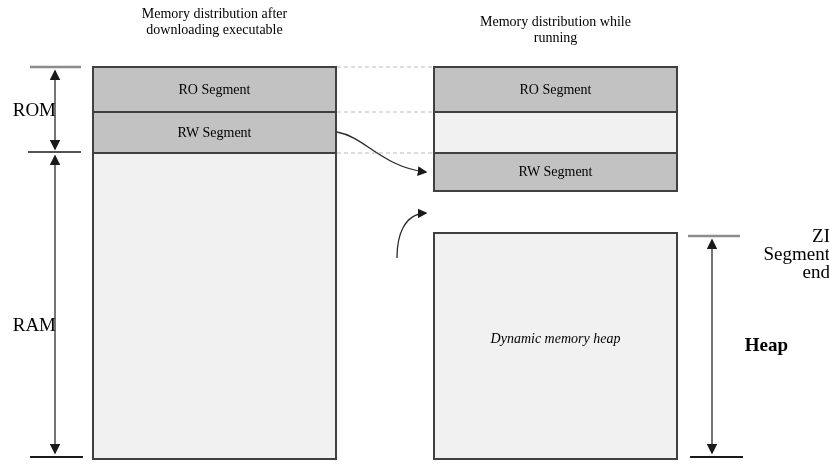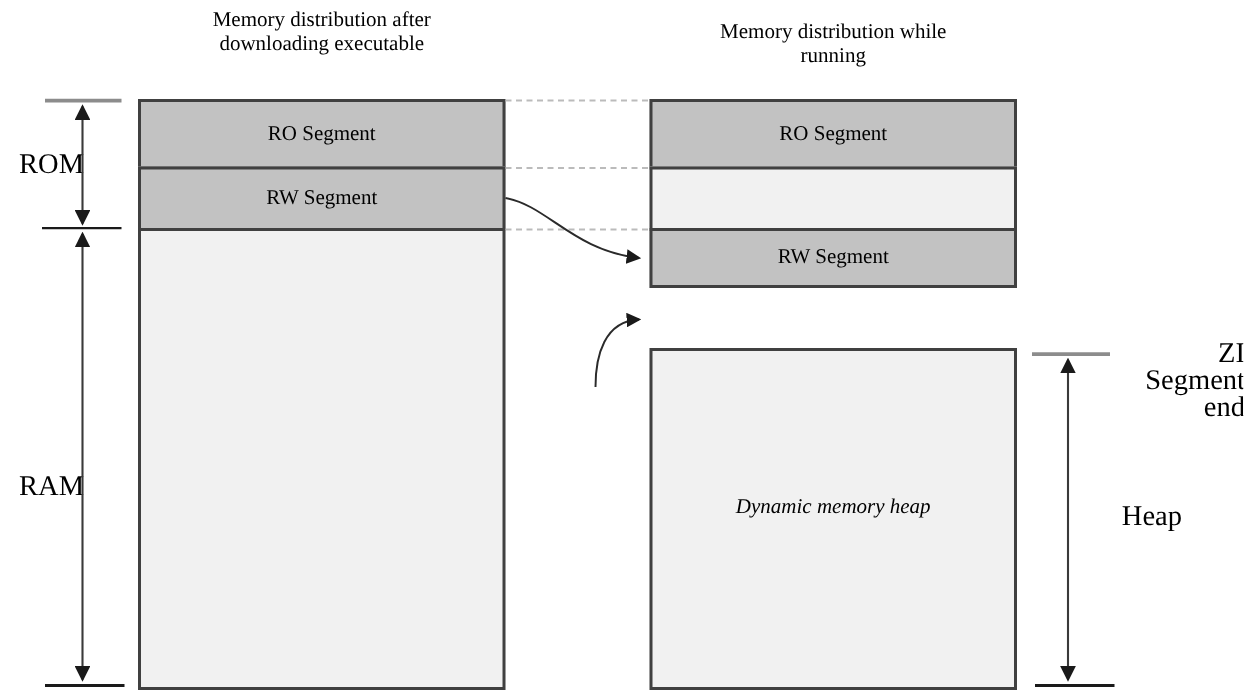--- a/index.html
+++ b/index.html
@@ -77,21 +77,21 @@
   <div class="box fill-light" style="left:433px;top:232px;width:245px;height:228px;padding-bottom:14px;">
     <span>Dynamic memory heap</span>
   </div>
 
   <div class="side-label" style="left:4px;top:101px;width:52px;">ROM</div>
   <div class="side-label" style="left:4px;top:316px;width:52px;">RAM</div>
   <div class="side-label" style="left:742px;top:227px;width:88px;">
     <div>ZI</div>
     <div>Segment end</div>
   </div>
-  <div class="side-label" style="left:718px;top:336px;width:70px;">Heap</div>
+  <div class="side-label" style="left:718px;top:336px;width:70px;font-weight:bold;">Heap</div>
 
   <svg class="overlay" width="829" height="464" viewBox="0 0 829 464">
     <defs>
       <marker id="arr" viewBox="0 0 10 10" refX="8.5" refY="5" markerWidth="7.5" markerHeight="7.5" orient="auto-start-reverse">
         <path d="M0,0 L10,5 L0,10 z" fill="#1a1a1a"></path>
       </marker>
     </defs>
 
     <line x1="337" y1="67" x2="433" y2="67" stroke="#bbbbbb" stroke-width="1.2" stroke-dasharray="4 3"></line>
     <line x1="337" y1="112" x2="433" y2="112" stroke="#bbbbbb" stroke-width="1.2" stroke-dasharray="4 3"></line>

